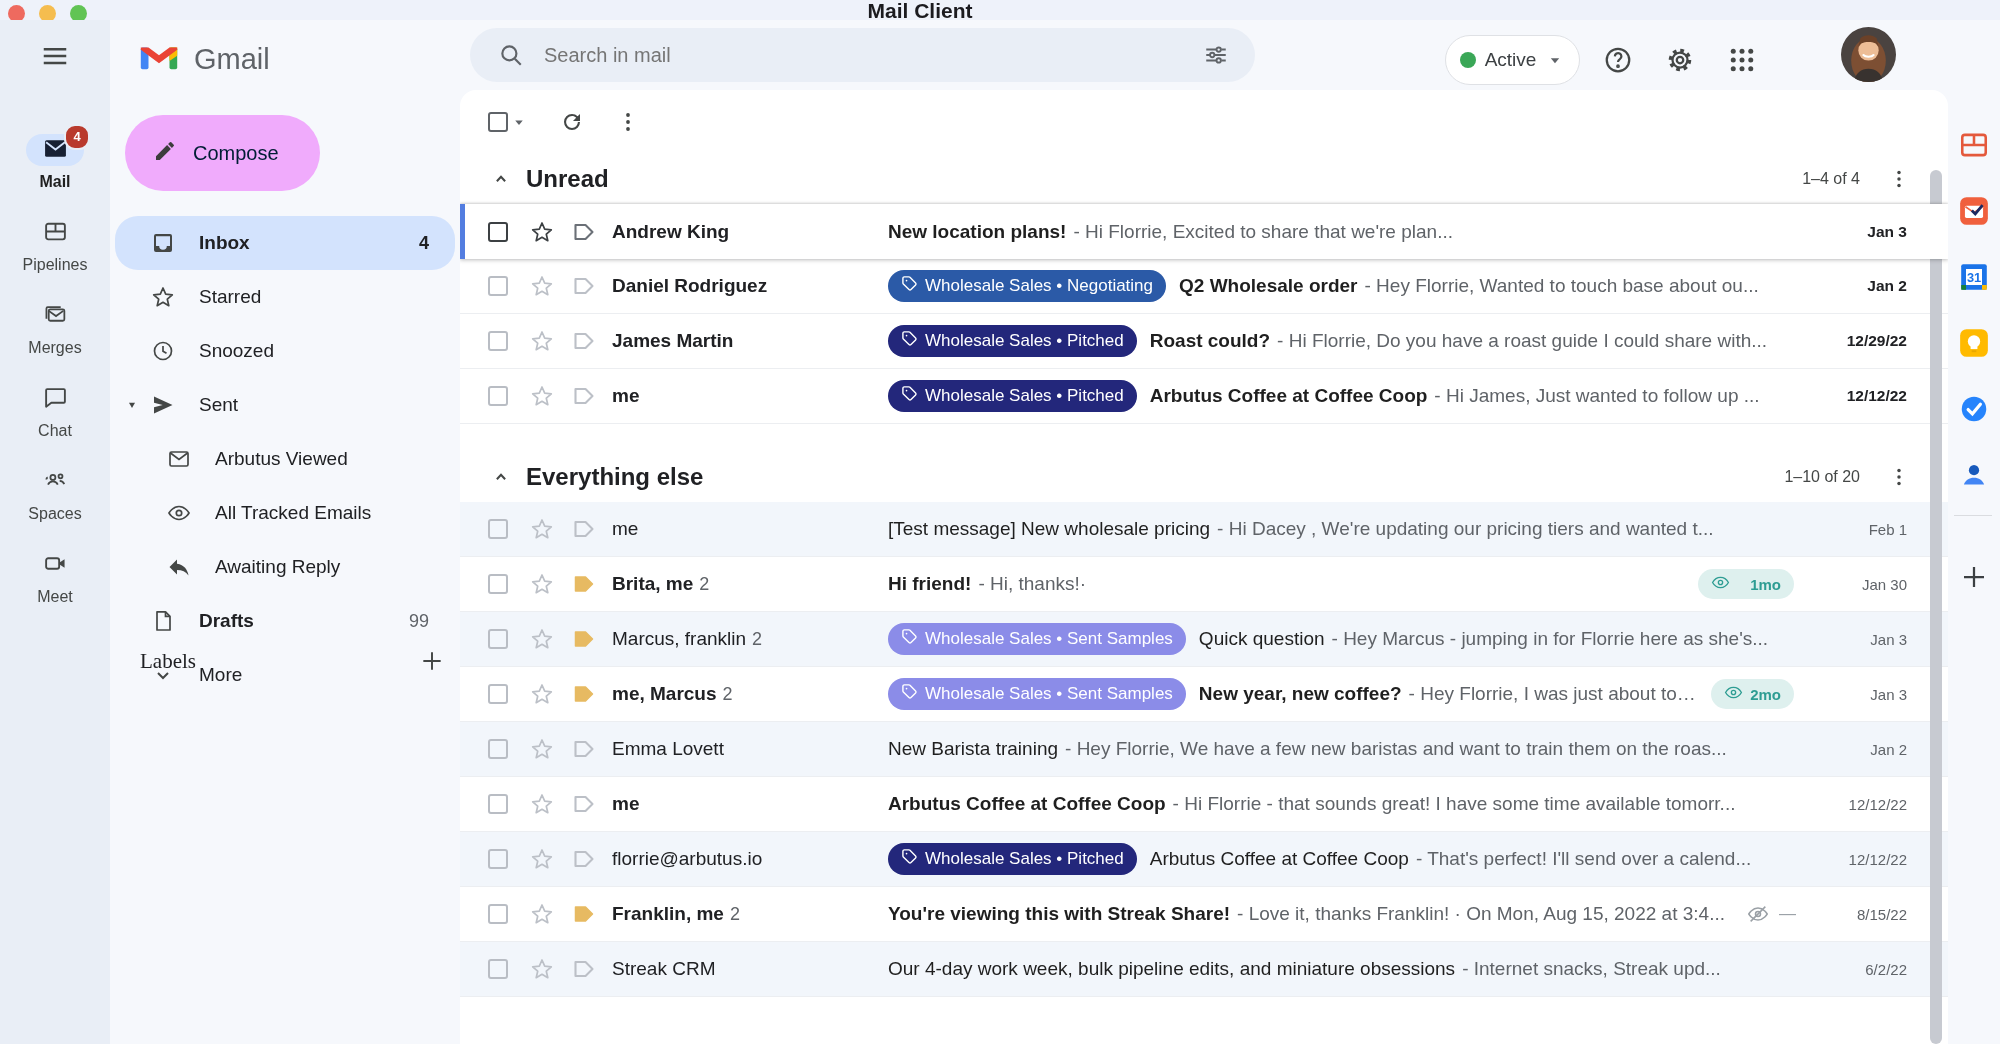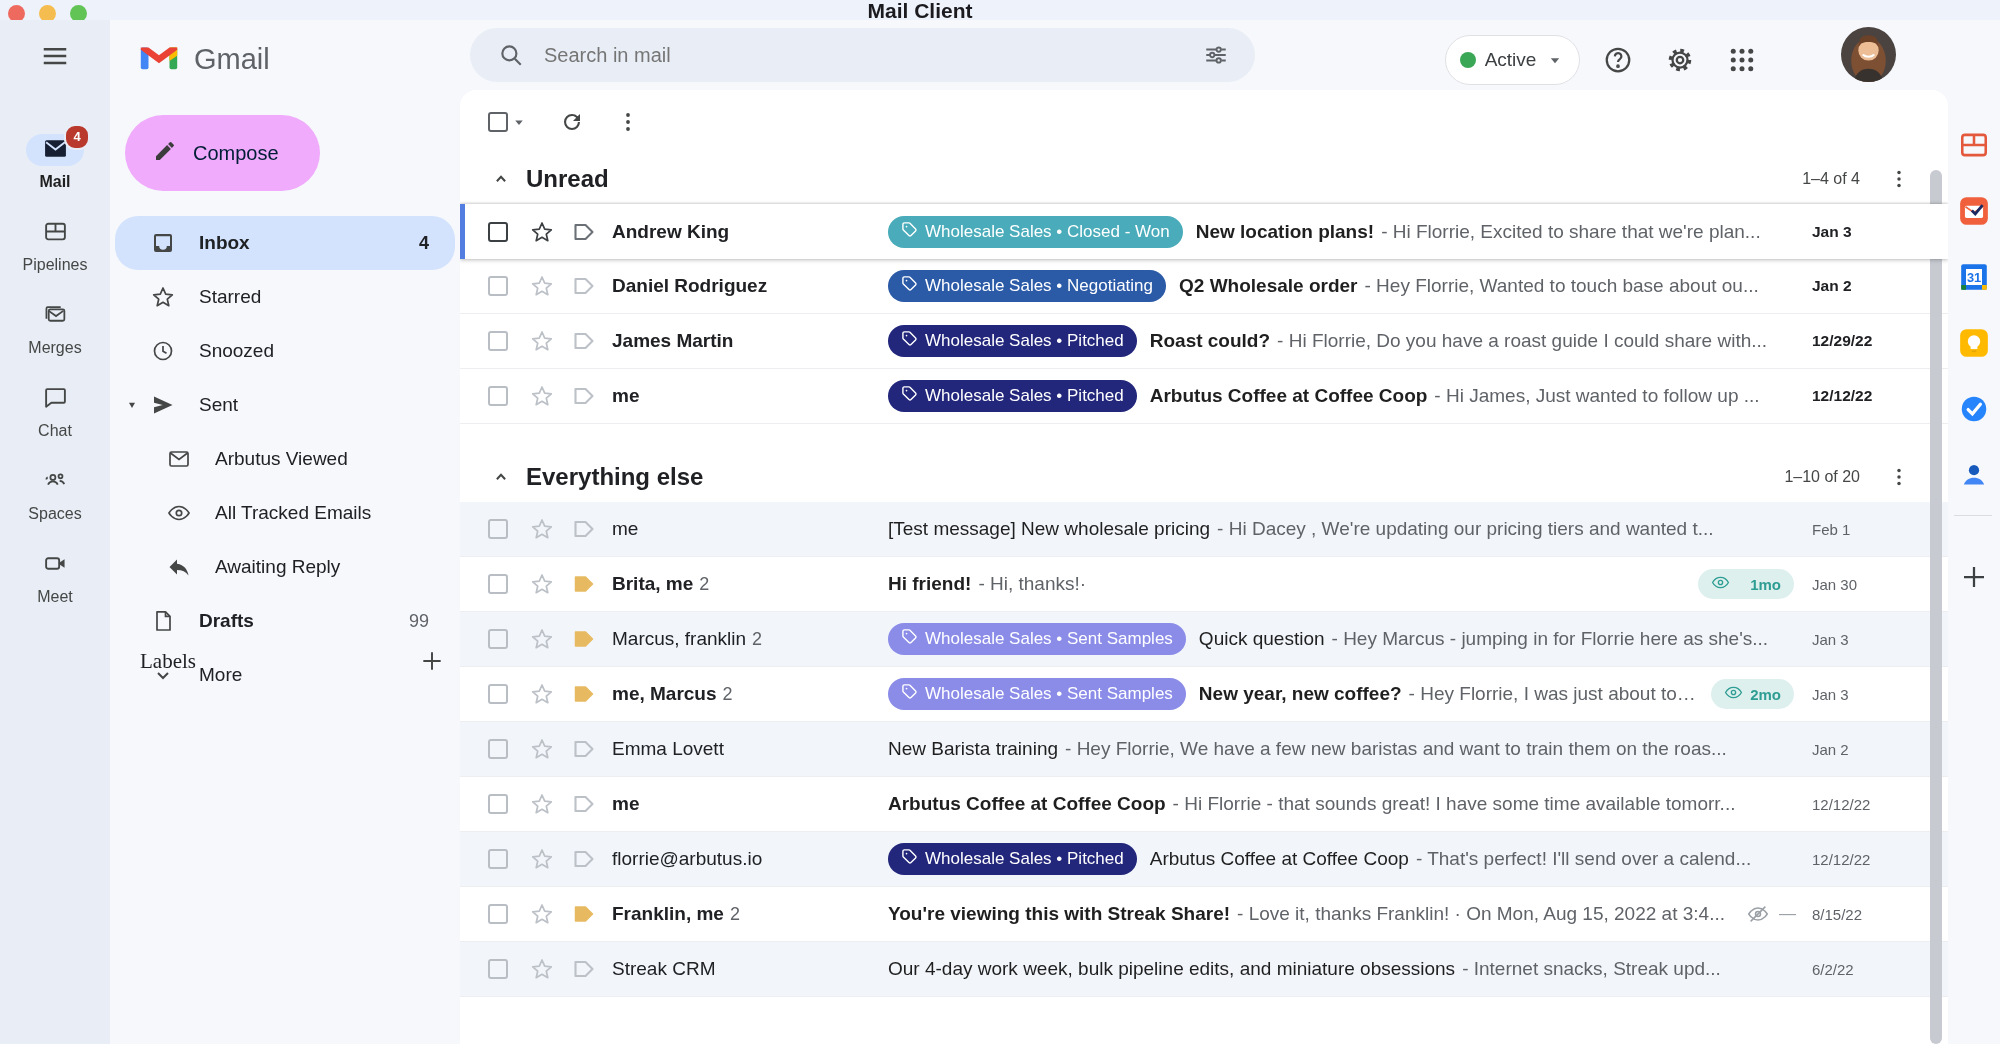--- a/index.html
+++ b/index.html
@@ -91,21 +91,21 @@
   .pill{height:32px;border-radius:16px;display:inline-flex;align-items:center;gap:7px;padding:0 13px;color:#fff;font-size:17px;flex:none;margin-right:13px;}
   .pill svg{width:17px;height:17px;}
   .subject{font-size:19px;color:#1f1f1f;font-weight:500;}
   .row.b .subject{font-weight:bold;}
   .snippet{font-size:19px;color:#5f6368;margin-left:7px;overflow:hidden;text-overflow:ellipsis;}
   .meta{flex:none;display:flex;align-items:center;margin-left:14px;}
   .viewpill{height:30px;border-radius:15px;background:#def0ee;color:#2e9d93;display:flex;align-items:center;gap:7px;padding:0 13px;font-size:15px;font-weight:600;margin-right:18px;}
   .viewpill svg{width:19px;height:19px;}
   .eyeoff{display:flex;align-items:center;gap:10px;color:#9aa0a6;margin-right:16px;font-size:17px;}
   .eyeoff svg{width:22px;height:22px;}
-  .rdate{width:95px;text-align:left;font-size:15px;color:#5f6368;white-space:nowrap;}
+  .rdate{width:95px;text-align:right;font-size:15px;color:#5f6368;white-space:nowrap;}
   .row.b .rdate.bold{font-weight:bold;color:#202124;font-size:15.5px;}
   
   .side-icon{position:absolute;left:1957px;width:34px;height:34px;display:flex;align-items:center;justify-content:center;cursor:pointer;}
   .side-icon svg{width:32px;height:32px;}
   .side-divider{position:absolute;left:1954px;top:515px;width:38px;height:1px;background:#dadce0;}
   .side-plus{position:absolute;left:1959px;top:562px;width:30px;height:30px;color:#3c4043;cursor:pointer;}
 </style>
 </head>
 <body>
 
@@ -360,27 +360,20 @@
         <div class="row b focused">
       <span class="cb"></span>
       <span class="rstar"><svg viewBox="0 0 24 24" fill="none" stroke="currentColor" stroke-width="1.7">
               <path stroke-linejoin="round" d="M12 17.3l-5.8 3.4 1.5-6.5-5-4.4 6.6-.6L12 3l2.7 6.2 6.6.6-5 4.4 1.5 6.5z"></path>
             </svg></span>
       <span class="rflag"><svg viewBox="0 0 24 24" fill="none" stroke="currentColor" stroke-width="2.1">
               <path stroke-linejoin="round" d="M3.5 5h10l7 7-7 7h-10z"></path>
             </svg></span>
       <span class="sender"><span class="sname">Andrew King</span><span class="scount"></span></span>
       <span class="content">
-        <span class="pill" style="display: inline-flex; background: rgb(74, 172, 186);">
-              <span class="tag"><svg viewBox="0 0 24 24" fill="none" stroke="currentColor" stroke-width="2">
-                  <path stroke-linejoin="round" d="M20.6 11.3l-8-8a2 2 0 0 0-1.4-.6H4.7a2 2 0 0 0-2 2v6.5c0 .5.2 1 .6 1.4l8 8a2 2 0 0 0 2.8 0l6.5-6.5a2 2 0 0 0 0-2.8z"></path>
-                  <circle cx="7.8" cy="7.8" r="1.2" fill="currentColor" stroke="none"></circle>
-                </svg></span>
-              <span class="pill-text">Wholesale Sales • Closed - Won</span>
-            </span>
         <span class="subject">New location plans!</span>
         <span class="snippet">- Hi Florrie, Excited to share that we're plan...</span>
       </span>
       <span class="meta">
 
         <span class="rdate bold">Jan 3</span>
       </span>
     </div>
         <div class="row b">
       <span class="cb"></span>

